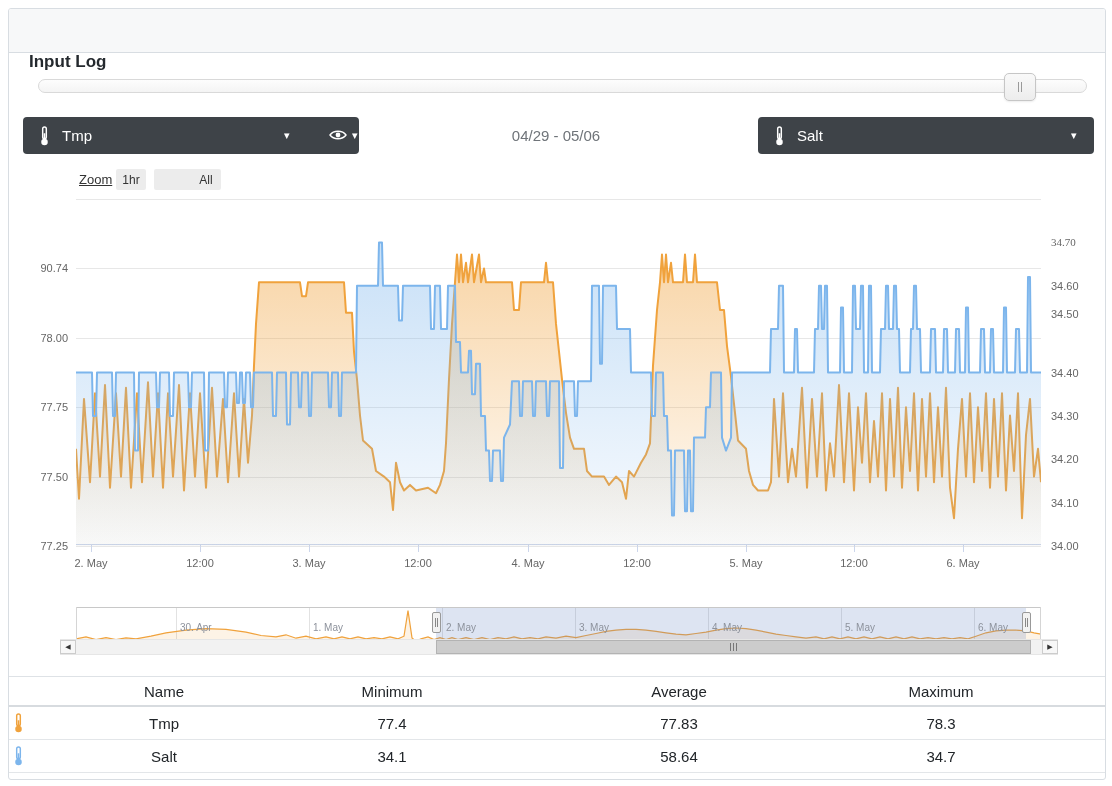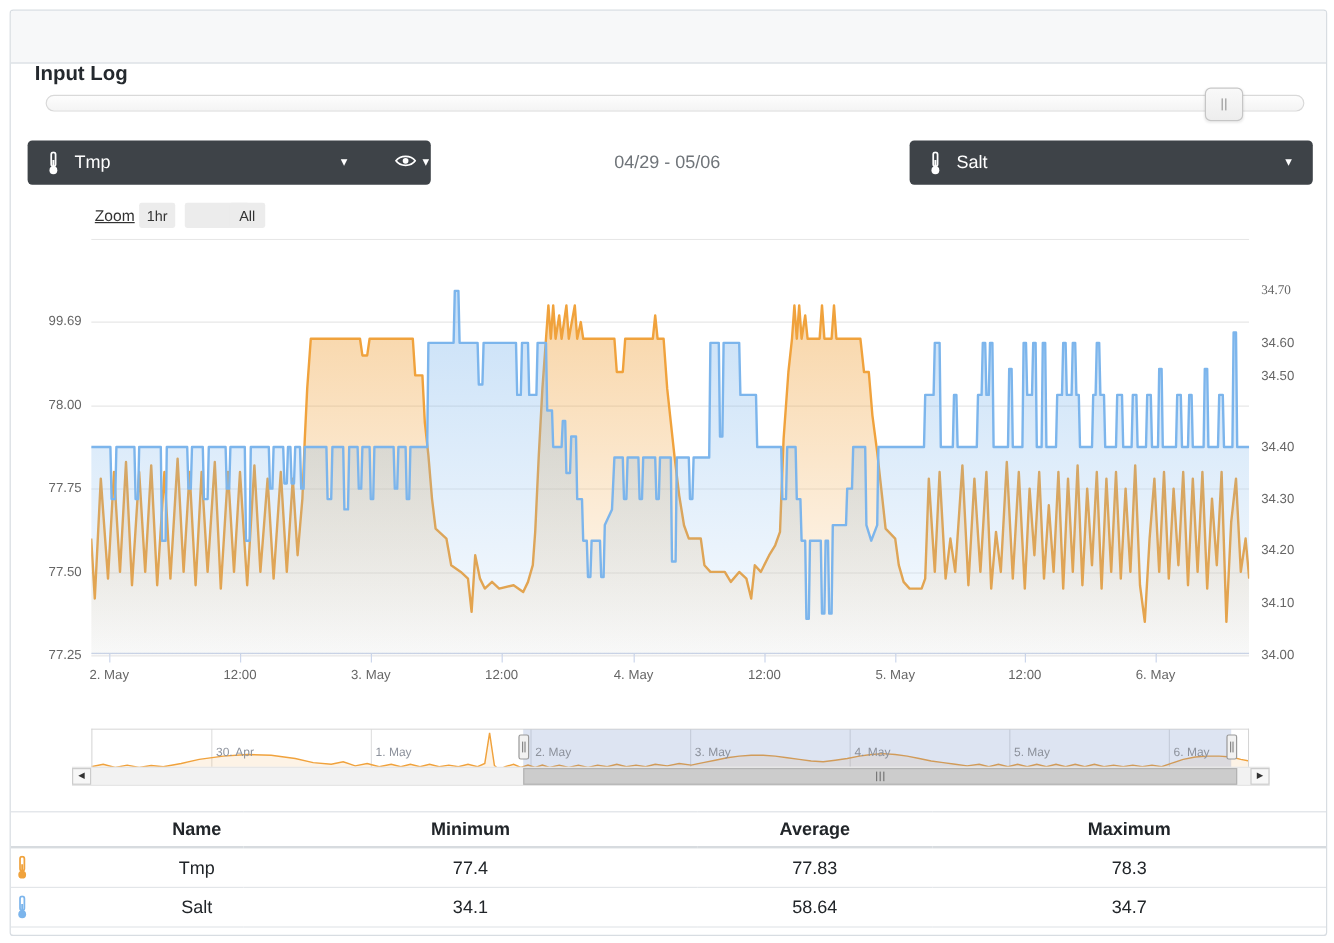--- a/index.html
+++ b/index.html
@@ -56,21 +56,21 @@
     border-top:1px solid #e6e6e6;border-bottom:1px solid #e6e6e6;box-sizing:border-box;}
   .sbar-btn{position:absolute;top:0;width:16px;height:14px;background:#f7f7f7;border:1px solid #ccc;
     box-sizing:border-box;color:#333;font-size:7px;line-height:12px;text-align:center;cursor:pointer;}
   .sbar-btn.left{left:0;} .sbar-btn.right{right:0;}
   .sbar-thumb{position:absolute;left:376px;top:0;width:595px;height:14px;background:#ccc;
     border:1px solid #b3b3b3;box-sizing:border-box;display:flex;align-items:center;justify-content:center;gap:2px;cursor:grab;}
   .sbar-thumb i{width:1px;height:8px;background:#777;}
 
   
   .stats{position:absolute;left:0;top:667px;width:1096px;border-collapse:collapse;font-size:15px;color:#212529;}
-  .stats th{font-weight:bold;text-align:center;padding:5px 4px;border-top:1px solid #dee2e6;
+  .stats th{font-weight:normal;text-align:center;padding:5px 4px;border-top:1px solid #dee2e6;
     border-bottom:2px solid #d7dbdf;height:18px;}
   .stats td{text-align:center;padding:6px 4px;border-bottom:1px solid #e3e6e9;height:18px;}
   .thermo svg{display:block;}
 </style>
 </head>
 <body>
 
 <div class="card">
   <div class="card-header">
     <div class="title">Input Log</div>
@@ -225,21 +225,21 @@
                 <circle cx="6" cy="17.5" r="3.6" fill="currentColor"></circle>
                 <line x1="6" y1="8" x2="6" y2="14.5" stroke="currentColor" stroke-width="1.8"></line>
               </svg></span></td>
         <td>Salt</td>
         <td>34.1</td>
         <td>58.64</td>
         <td>34.7</td>
       </tr>
     </tbody>
   </table>
-<span class="axlbl l" style="top: 253.4px;">99.69</span>
+<span class="axlbl l" style="top: 253.4px;">90.74</span>
     <span class="axlbl l" style="top: 322.8px;">78.00</span>
     <span class="axlbl l" style="top: 392.2px;">77.75</span>
     <span class="axlbl l" style="top: 461.6px;">77.50</span>
     <span class="axlbl l" style="top: 531px;">77.25</span>
     <span class="axlbl r" style="top: 227.375px; font-family: Liberation Serif, serif;">34.70</span>
     <span class="axlbl r" style="top: 270.75px;">34.60</span>
     <span class="axlbl r" style="top: 299px;">34.50</span>
     <span class="axlbl r" style="top: 357.5px;">34.40</span>
     <span class="axlbl r" style="top: 400.875px;">34.30</span>
     <span class="axlbl r" style="top: 444.25px;">34.20</span>

